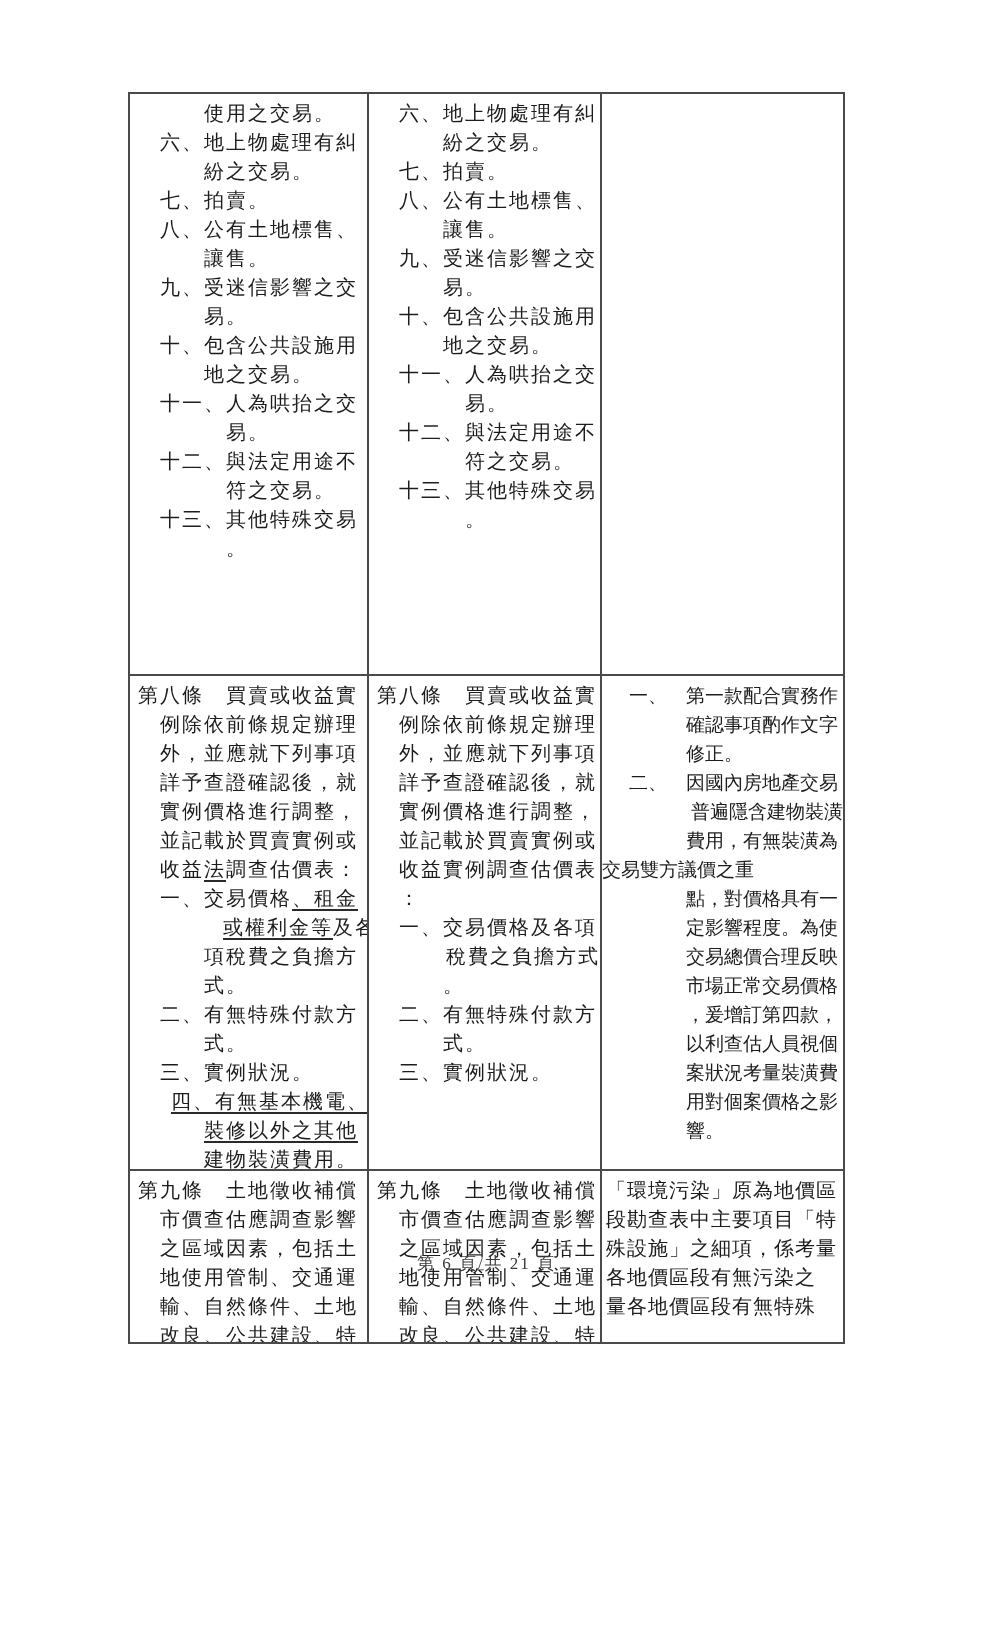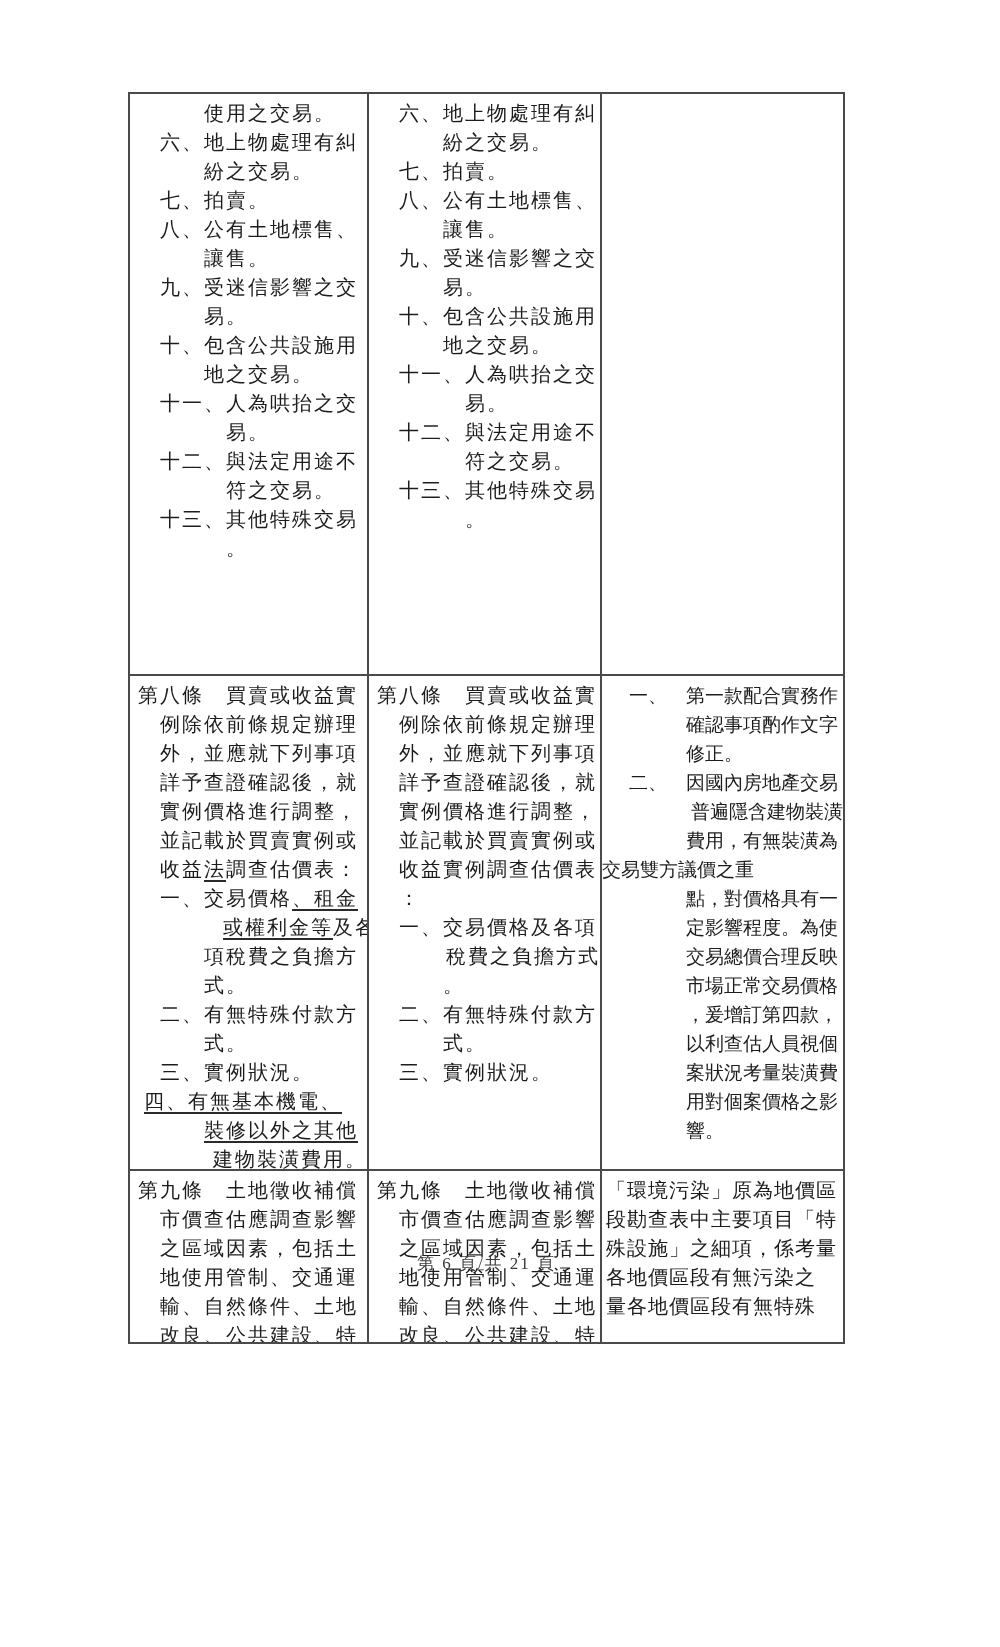--- a/index.html
+++ b/index.html
@@ -95,23 +95,23 @@
           <div class="ln" style="padding-left: 30px;"><span>實例價格進行調整，</span></div>
           <div class="ln" style="padding-left: 30px;"><span>並記載於買賣實例或</span></div>
           <div class="ln" style="padding-left: 30px;"><span>收益</span><span class="u">法</span><span>調查估價表：</span></div>
           <div class="ln" style="padding-left: 30px;"><span>一、交易價格</span><span class="u">、租金</span></div>
           <div class="ln" style="padding-left: 93px;"><span class="u">或權利金等</span><span>及各</span></div>
           <div class="ln" style="padding-left: 74px;"><span>項稅費之負擔方</span></div>
           <div class="ln" style="padding-left: 74px;"><span>式。</span></div>
           <div class="ln" style="padding-left: 30px;"><span>二、有無特殊付款方</span></div>
           <div class="ln" style="padding-left: 74px;"><span>式。</span></div>
           <div class="ln" style="padding-left: 30px;"><span>三、實例狀況。</span></div>
-          <div class="ln" style="padding-left: 14px;"><span class="u">四、有無基本機電、</span></div>
+          <div class="ln" style="padding-left: 41px;"><span class="u">四、有無基本機電、</span></div>
           <div class="ln" style="padding-left: 74px;"><span class="u">裝修以外之其他</span></div>
-          <div class="ln" style="padding-left: 74px; text-align: right;"><span class="u">建物裝潢費用。</span></div>
+          <div class="ln" style="padding-left: 74px;"><span class="u">建物裝潢費用。</span></div>
         </div>
         <div class="cell c1">
           <div class="ln" style="padding-left: 8px;"><span>第八條　買賣或收益實</span></div>
           <div class="ln" style="padding-left: 30px;"><span>例除依前條規定辦理</span></div>
           <div class="ln" style="padding-left: 30px;"><span>外，並應就下列事項</span></div>
           <div class="ln" style="padding-left: 30px;"><span>詳予查證確認後，就</span></div>
           <div class="ln" style="padding-left: 30px;"><span>實例價格進行調整，</span></div>
           <div class="ln" style="padding-left: 30px;"><span>並記載於買賣實例或</span></div>
           <div class="ln" style="padding-left: 30px;"><span>收益實例調查估價表</span></div>
           <div class="ln" style="padding-left: 30px;"><span>：</span></div>

